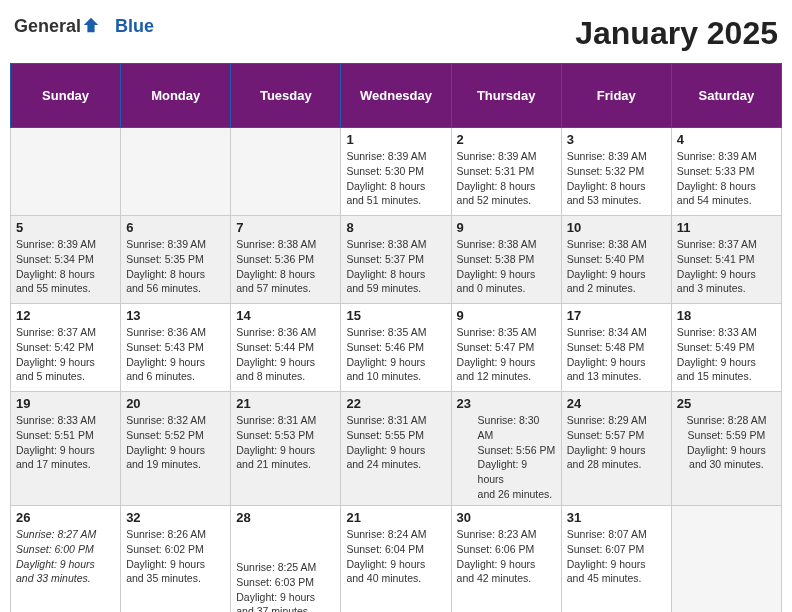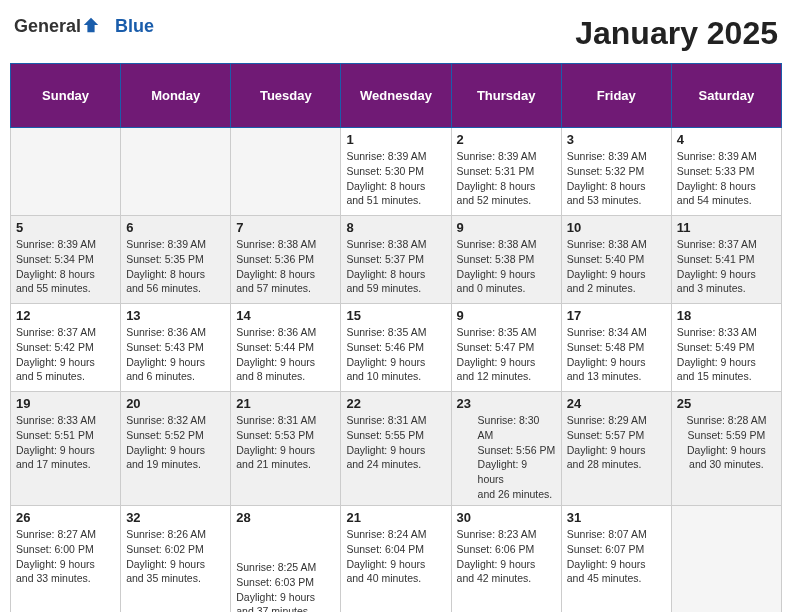--- a/index.html
+++ b/index.html
@@ -300,21 +300,21 @@
           <div class="day-number">25</div>
           <div class="day-info" style="white-space: pre-line; text-align: center;">Sunrise: 8:28 AM
 Sunset: 5:59 PM
 Daylight: 9 hours
 and 30 minutes.</div>
         </td>
       </tr>
       <tr>
         <td>
           <div class="day-number">26</div>
-          <div class="day-info" style="white-space: pre-line;">Sunrise: 8:27 AM
+          <div class="day-info" style="white-space: pre-line; font-style: italic;">Sunrise: 8:27 AM
 Sunset: 6:00 PM
 Daylight: 9 hours
 and 33 minutes.</div>
         </td>
         <td>
           <div class="day-number">32</div>
           <div class="day-info" style="white-space: pre-line;">Sunrise: 8:26 AM
 Sunset: 6:02 PM
 Daylight: 9 hours
 and 35 minutes.</div>

